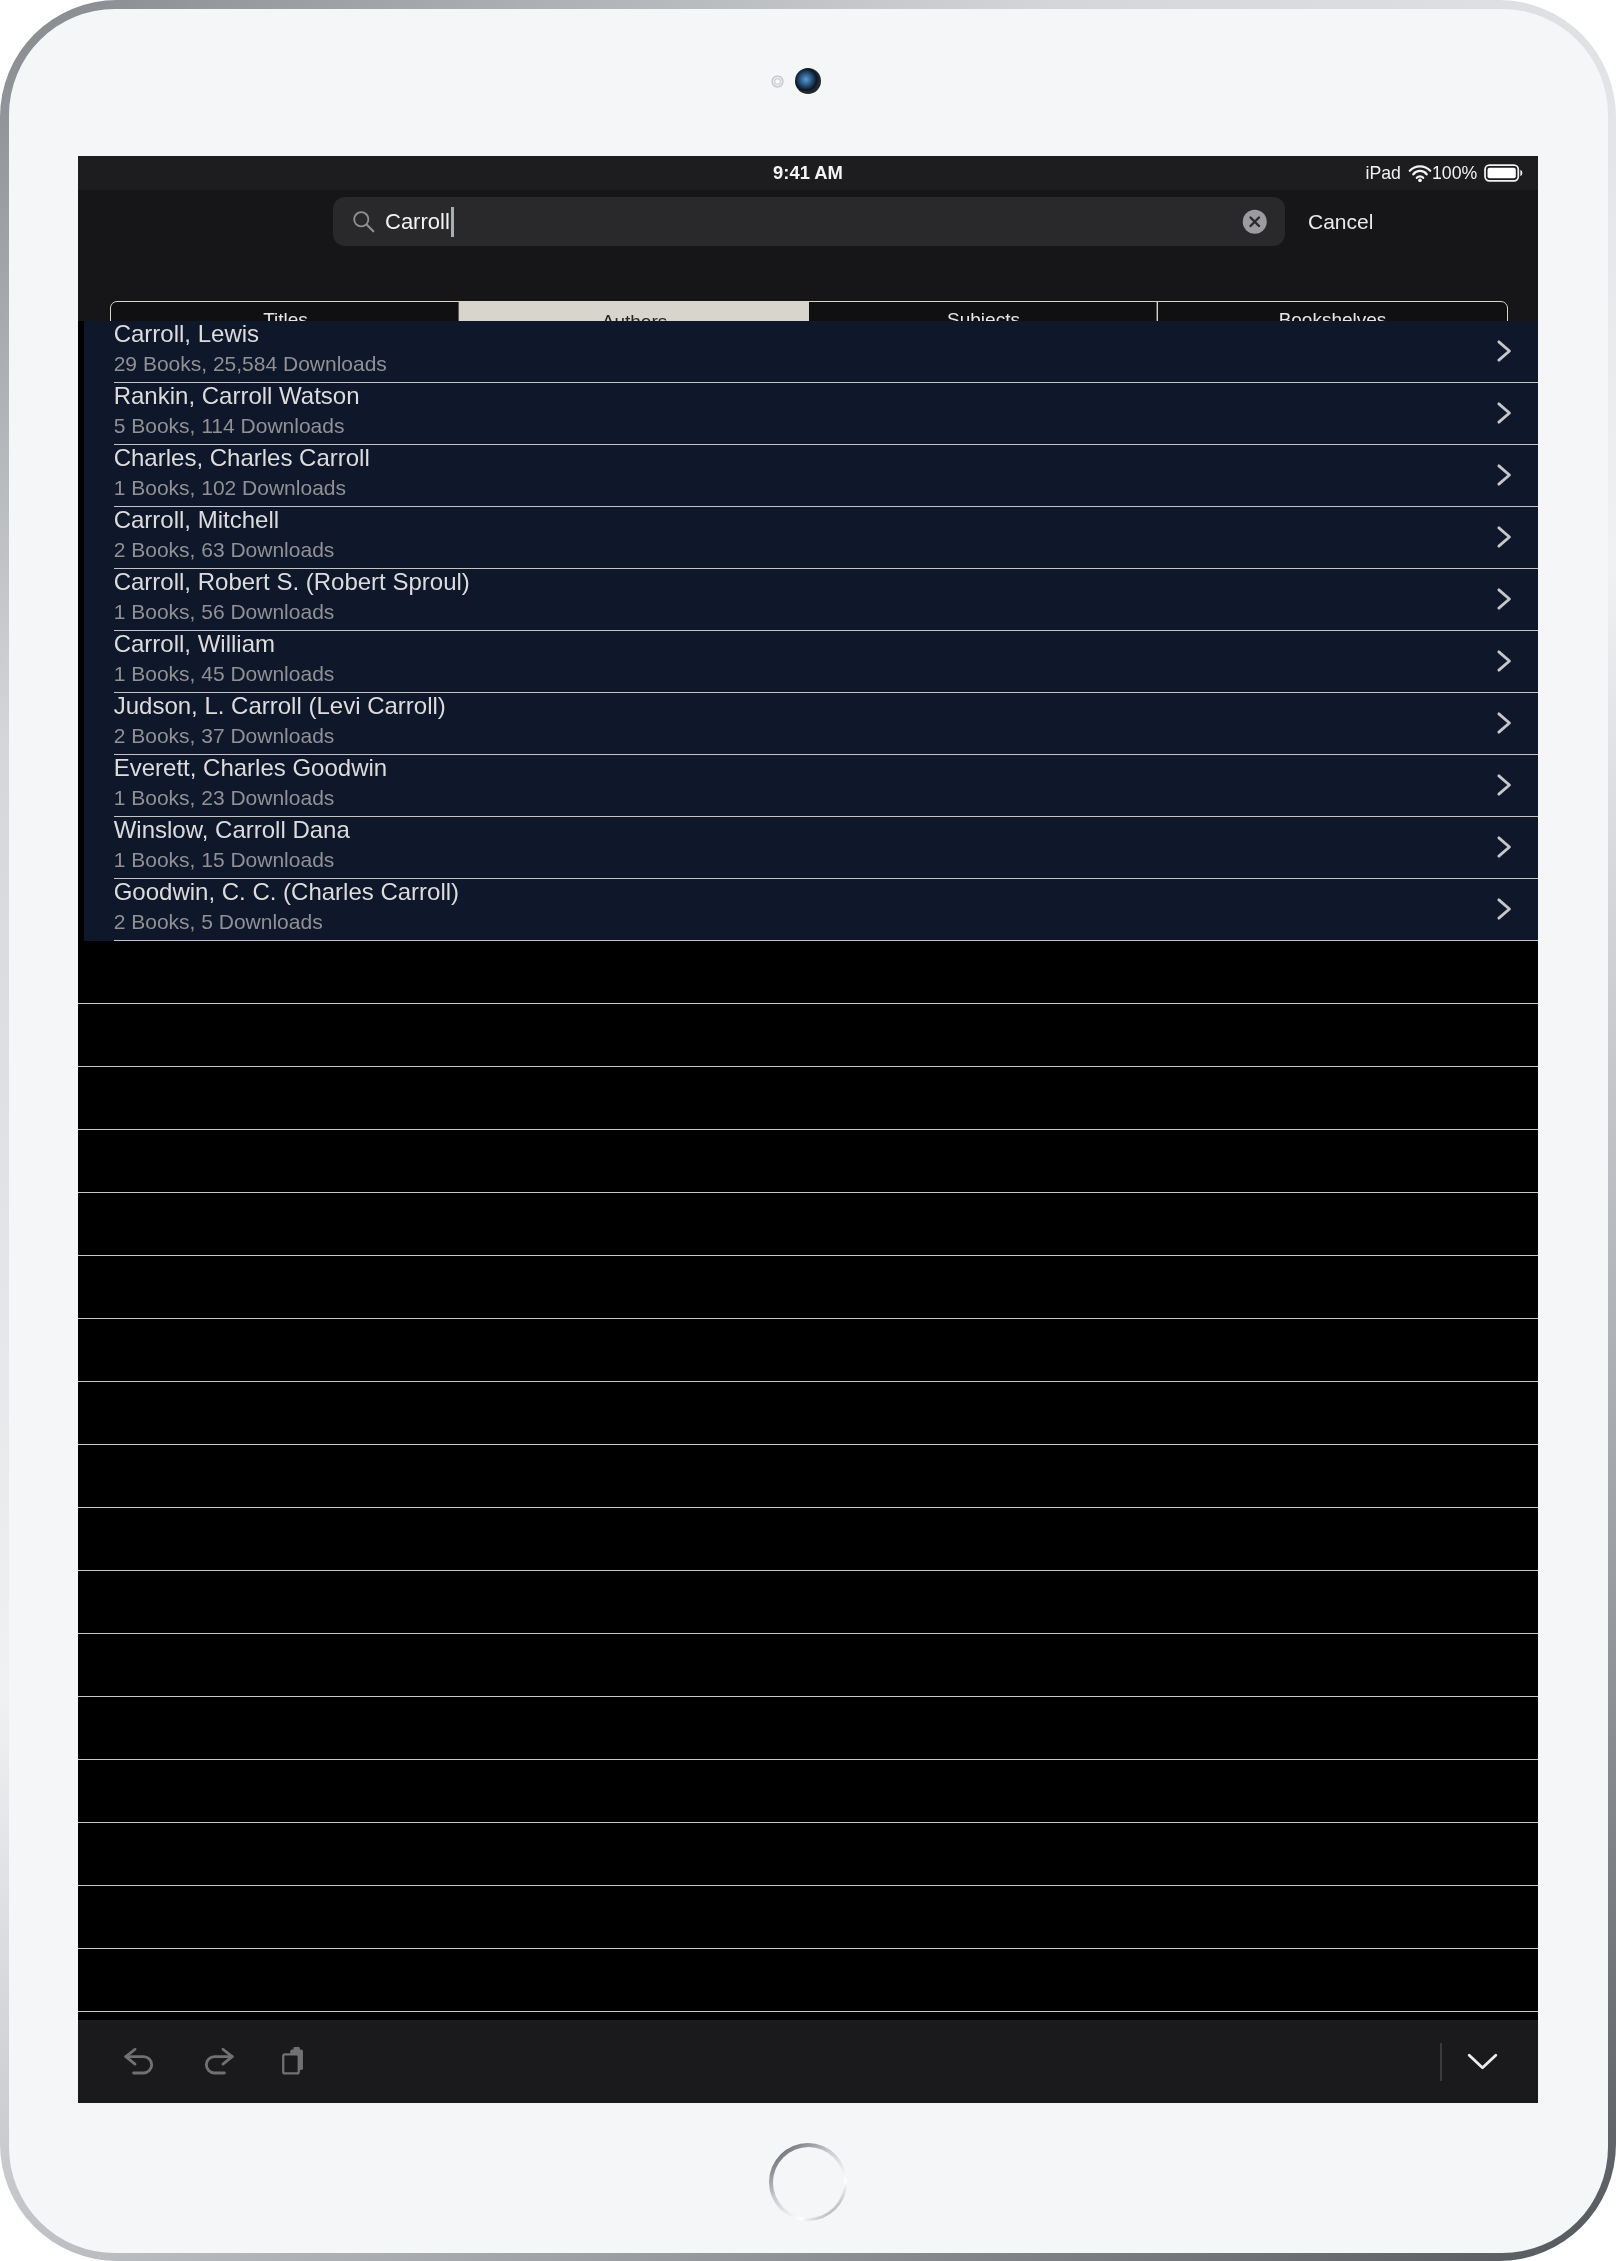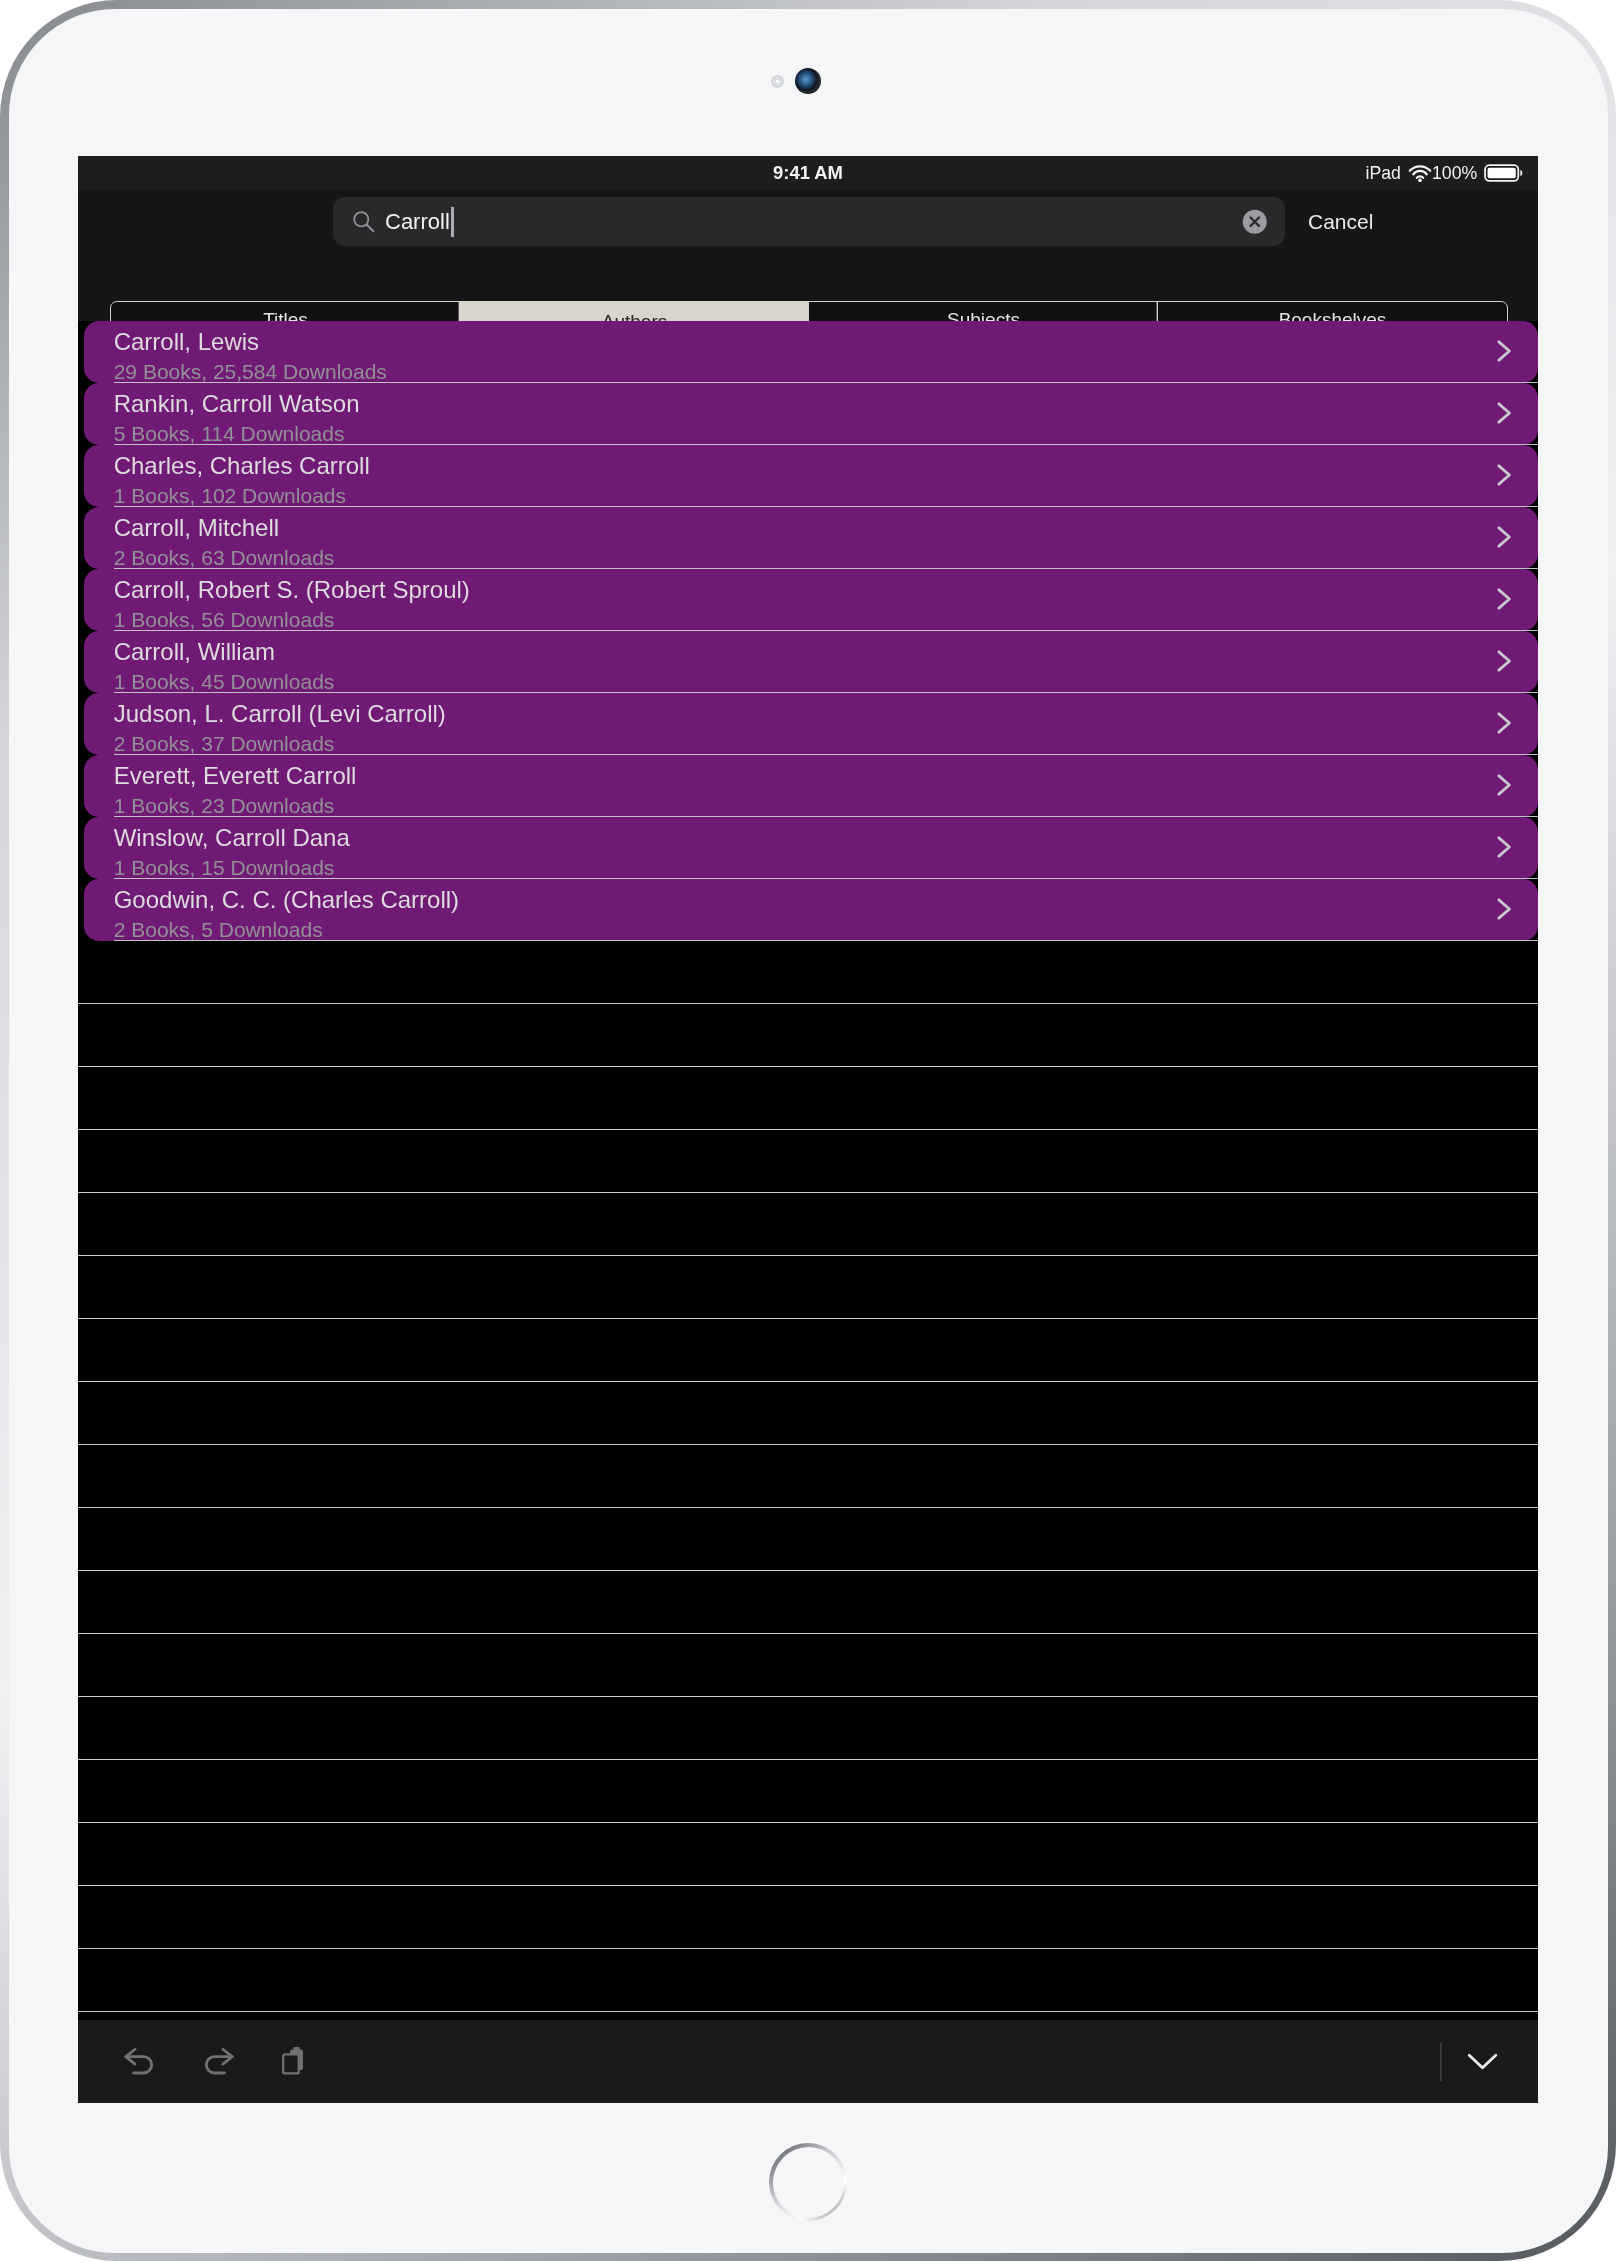--- a/index.html
+++ b/index.html
@@ -35,22 +35,22 @@
           color:#eaeaeb;font-size:21px;background:transparent;border:none;cursor:pointer;}
   
   .segmented{position:absolute;left:32px;top:111px;width:1396px;height:35px;border:1.4px solid #d6d3ca;
              border-radius:7px;display:flex;align-items:flex-start;background:#101012;}
   .seg{flex:1;height:35px;display:flex;align-items:center;justify-content:center;
        color:#e6e6e6;font-size:19px;background:transparent;border:none;cursor:pointer;}
   .seg + .seg{box-shadow:-1.4px 0 0 #d6d3ca;}
   .seg.selected{height:43px;margin-top:-1.4px;background:#d8d5cc;color:#262626;}
   
   .list{position:absolute;left:0;top:165px;width:100%;}
-  .row{position:relative;height:62px;margin-left:5.7px;background:#701a75;box-sizing:border-box;
-       display:flex;flex-direction:column;justify-content:flex-end;padding-left:30px;cursor:pointer;border-radius:15px;}
+  .row{position:relative;height:62px;margin-left:5.7px;background:#0f172a;box-sizing:border-box;
+       display:flex;flex-direction:column;justify-content:flex-start;padding-left:30px;cursor:pointer;}
   .row::after{content:"";position:absolute;left:30px;right:0;bottom:0;height:1.4px;background:#c3c3c3;}
   .row .name{color:#dcdcdc;font-size:24px;line-height:1.1;}
   .row .stats{color:#919195;font-size:21px;line-height:1.1;margin-top:4.3px;}
   .row .chev{position:absolute;right:25.5px;top:50%;transform:translateY(-50%);}
   
   .empty{position:absolute;left:0;top:785px;width:100%;height:1078px;background:
          repeating-linear-gradient(to bottom,#000 0 62px,#c8c8c8 62px 63px);}
   
   .toolbar{position:absolute;left:0;top:1864px;width:100%;height:83px;background:#1a1a1c;
            display:flex;align-items:center;box-sizing:border-box;padding-left:45px;gap:44px;}
@@ -167,21 +167,21 @@
               </svg></span>
         </div>
         <div class="row">
           <span class="name">Judson, L. Carroll (Levi Carroll)</span>
           <span class="stats">2 Books, 37 Downloads</span>
           <span class="chev"><svg width="17" height="24" viewBox="0 0 24 34" fill="none">
                 <polyline points="4,4 19,17 4,30" stroke="#c7c7cb" stroke-width="4" stroke-linecap="round" stroke-linejoin="round"></polyline>
               </svg></span>
         </div>
         <div class="row">
-          <span class="name">Everett, Everett Carroll</span>
+          <span class="name">Everett, Charles Goodwin</span>
           <span class="stats">1 Books, 23 Downloads</span>
           <span class="chev"><svg width="17" height="24" viewBox="0 0 24 34" fill="none">
                 <polyline points="4,4 19,17 4,30" stroke="#c7c7cb" stroke-width="4" stroke-linecap="round" stroke-linejoin="round"></polyline>
               </svg></span>
         </div>
         <div class="row">
           <span class="name">Winslow, Carroll Dana</span>
           <span class="stats">1 Books, 15 Downloads</span>
           <span class="chev"><svg width="17" height="24" viewBox="0 0 24 34" fill="none">
                 <polyline points="4,4 19,17 4,30" stroke="#c7c7cb" stroke-width="4" stroke-linecap="round" stroke-linejoin="round"></polyline>

